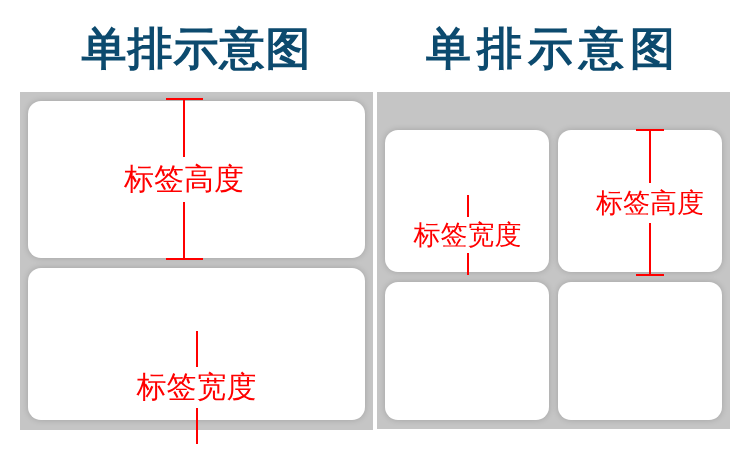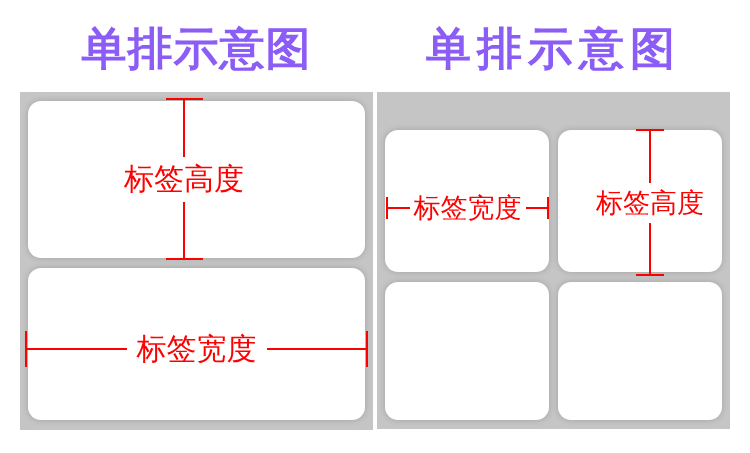--- a/index.html
+++ b/index.html
@@ -2,21 +2,21 @@
 <html><head>
 <meta charset="utf-8">
 <style>
   html,body{margin:0;padding:0;background:#ffffff;}
   body{font-family:"DejaVu Sans","Liberation Sans",sans-serif;}
   .stage{position:relative;width:750px;height:453px;background:#ffffff;overflow:hidden;}
 
   
   .panel-title{
     position:absolute;top:21px;height:56px;line-height:56px;
-    font-size:45px;font-weight:bold;color:#8b5cf6;
+    font-size:45px;font-weight:bold;color:#0c4a6e;
     text-align:center;white-space:nowrap;
   }
   .panel-title.left{left:20px;width:353px;letter-spacing:1px;}
   .panel-title.right{left:377px;width:353px;letter-spacing:6px;}
 
   
   .sheet{position:absolute;background:#c5c5c5;}
   .sheet.left{left:20px;top:92px;width:353px;height:338px;}
   .sheet.right{left:377px;top:92px;width:353px;height:337px;}
 
@@ -30,21 +30,21 @@
   .s-l2{left:8px;top:176px;width:337px;height:152px;}
   
   .s-r1{left:8px;top:38px;width:164px;height:142px;}
   .s-r2{left:181px;top:38px;width:164px;height:142px;}
   .s-r3{left:8px;top:190px;width:164px;height:138px;}
   .s-r4{left:181px;top:190px;width:164px;height:138px;}
 
   
   .dim{position:absolute;display:flex;align-items:center;color:#ff0000;}
   .dim-v{flex-direction:column;}
-  .dim-h{}
+  .dim-h{flex-direction:column;}
   .seg-v{width:2px;flex:1;background:#ff0000;}
   .seg-h{height:2px;flex:1;background:#ff0000;}
   .cap-h{height:2px;background:#ff0000;flex:0 0 auto;}   
   .cap-v{width:2px;background:#ff0000;flex:0 0 auto;}    
   .dim-label{white-space:nowrap;flex:0 0 auto;}
 
   
   .dim-height-left{left:119px;top:98px;width:130px;height:162px;}
   .dim-height-left .cap-h{width:37px;}
   .dim-height-left .dim-label{font-size:30px;margin:2px 0;}

